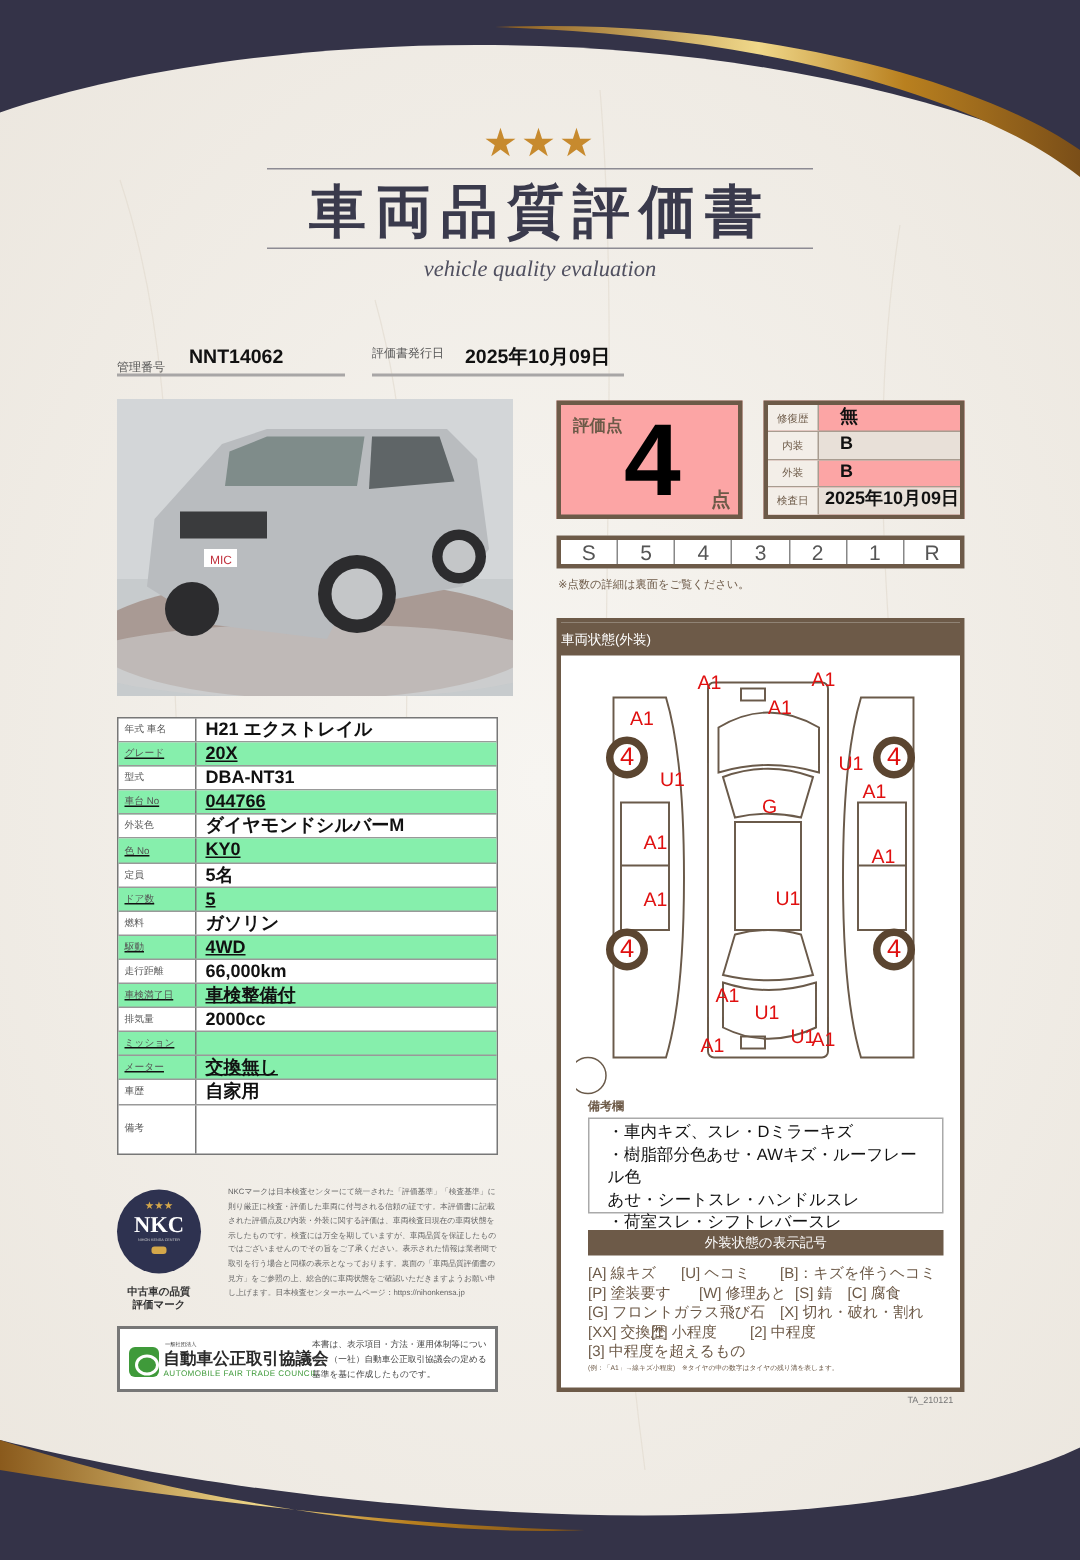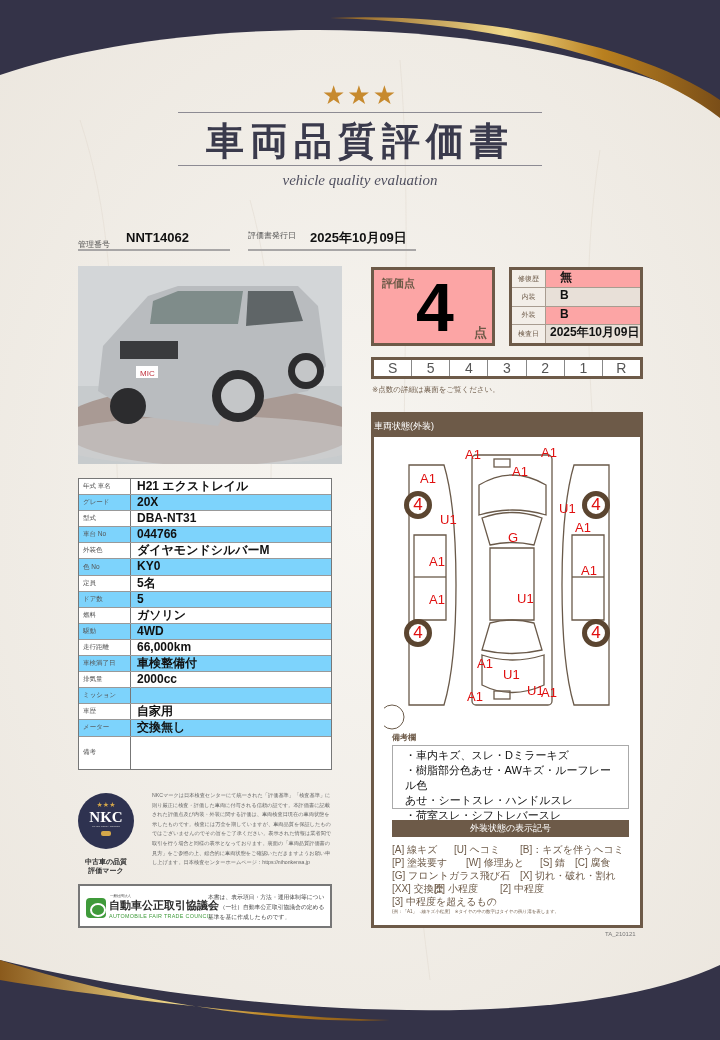--- a/index.html
+++ b/index.html
@@ -42,21 +42,21 @@
   .cond-val.date { padding-left: 4px; font-size: 12px; }
 
   .scale { left: 371px; top: 357px; width: 272px; height: 22px; display: flex; border: 3px solid #6d5a48; background: #fff; }
   .scale-cell { flex: 1; text-align: center; font-size: 14px; color: #555; line-height: 16px; border-right: 1px solid #888; }
   .scale-cell:last-child { border-right: none; }
   .scale-note { left: 372px; top: 385px; font-size: 7.5px; color: #6d5a48; }
 
   
   .spec { left: 78px; top: 478px; width: 254px; border: 1px solid #777; background: #fff; }
   .spec-row { display: flex; height: 16.1px; border-bottom: 1px solid #999; }
-  .spec-row.shade { background: #7dd3fc; }
+  .spec-row.shade { background: #86efac; text-decoration: underline; }
   .spec-row.tall { height: 32px; border-bottom: none; }
   .spec-key { width: 52px; font-size: 6.5px; color: #555; padding-left: 4px; display: flex; align-items: center; border-right: 1px solid #777; }
   .spec-val { flex: 1; font-size: 12px; font-weight: bold; padding-left: 6px; line-height: 14px; white-space: nowrap; overflow: hidden; }
 
   
   .nkc-logo { left: 78px; top: 793px; width: 56px; height: 56px; border-radius: 50%; background: #2e3250; color: #fff; text-align: center; }
   .nkc-stars { font-size: 7px; color: #d4a74a; margin-top: 8px; line-height: 8px; }
   .nkc-text { font-size: 15px; font-weight: bold; line-height: 16px; font-family: Liberation Serif, serif; }
   .nkc-sub { font-size: 2.5px; color: #ccc; line-height: 4px; }
   .nkc-car { width: 10px; height: 5px; background: #d4a74a; margin: 2px auto 0; border-radius: 2px; }
@@ -233,27 +233,27 @@
       <div class="spec-key">車検満了日</div>
       <div class="spec-val">車検整備付</div>
     </div>
   <div class="spec-row">
       <div class="spec-key">排気量</div>
       <div class="spec-val">2000cc</div>
     </div>
   <div class="spec-row shade">
       <div class="spec-key">ミッション</div>
     </div>
+  <div class="spec-row shade">
+      <div class="spec-key">メーター</div>
+      <div class="spec-val">交換無し</div>
+    </div>
   <div class="spec-row">
       <div class="spec-key">車歴</div>
       <div class="spec-val">自家用</div>
-    </div>
-  <div class="spec-row shade">
-      <div class="spec-key">メーター</div>
-      <div class="spec-val">交換無し</div>
     </div>
   <div class="spec-row tall">
       <div class="spec-key">備考</div>
       <div class="spec-val"></div>
     </div>
 </div>
 
 <div class="abs nkc-logo">
   <div class="nkc-stars">★★★</div>
   <div class="nkc-text">NKC</div>
@@ -334,21 +334,21 @@
 
   <div class="abs legend-head">外装状態の表示記号</div>
   <div class="abs legend">
     <div class="legend-row">
       <span style="width:62px">[A] 線キズ</span>
       <span style="width:66px">[U] ヘコミ</span>
       <span>[B]：キズを伴うヘコミ</span>
     </div>
     <div class="legend-row">
       <span style="width:74px">[P] 塗装要す</span>
-      <span style="width:74px">[W] 修理あと</span>
+      <span style="width:64px">[W] 修理あと</span>
       <span>[S] 錆　[C] 腐食</span>
     </div>
     <div class="legend-row">
       <span style="width:128px">[G] フロントガラス飛び石</span>
       <span>[X] 切れ・破れ・割れ</span>
     </div>
     <div class="legend-row">
       <span style="width:42px">[XX] 交換歴</span>
       <span style="width:66px">[1] 小程度</span>
       <span>[2] 中程度</span>

